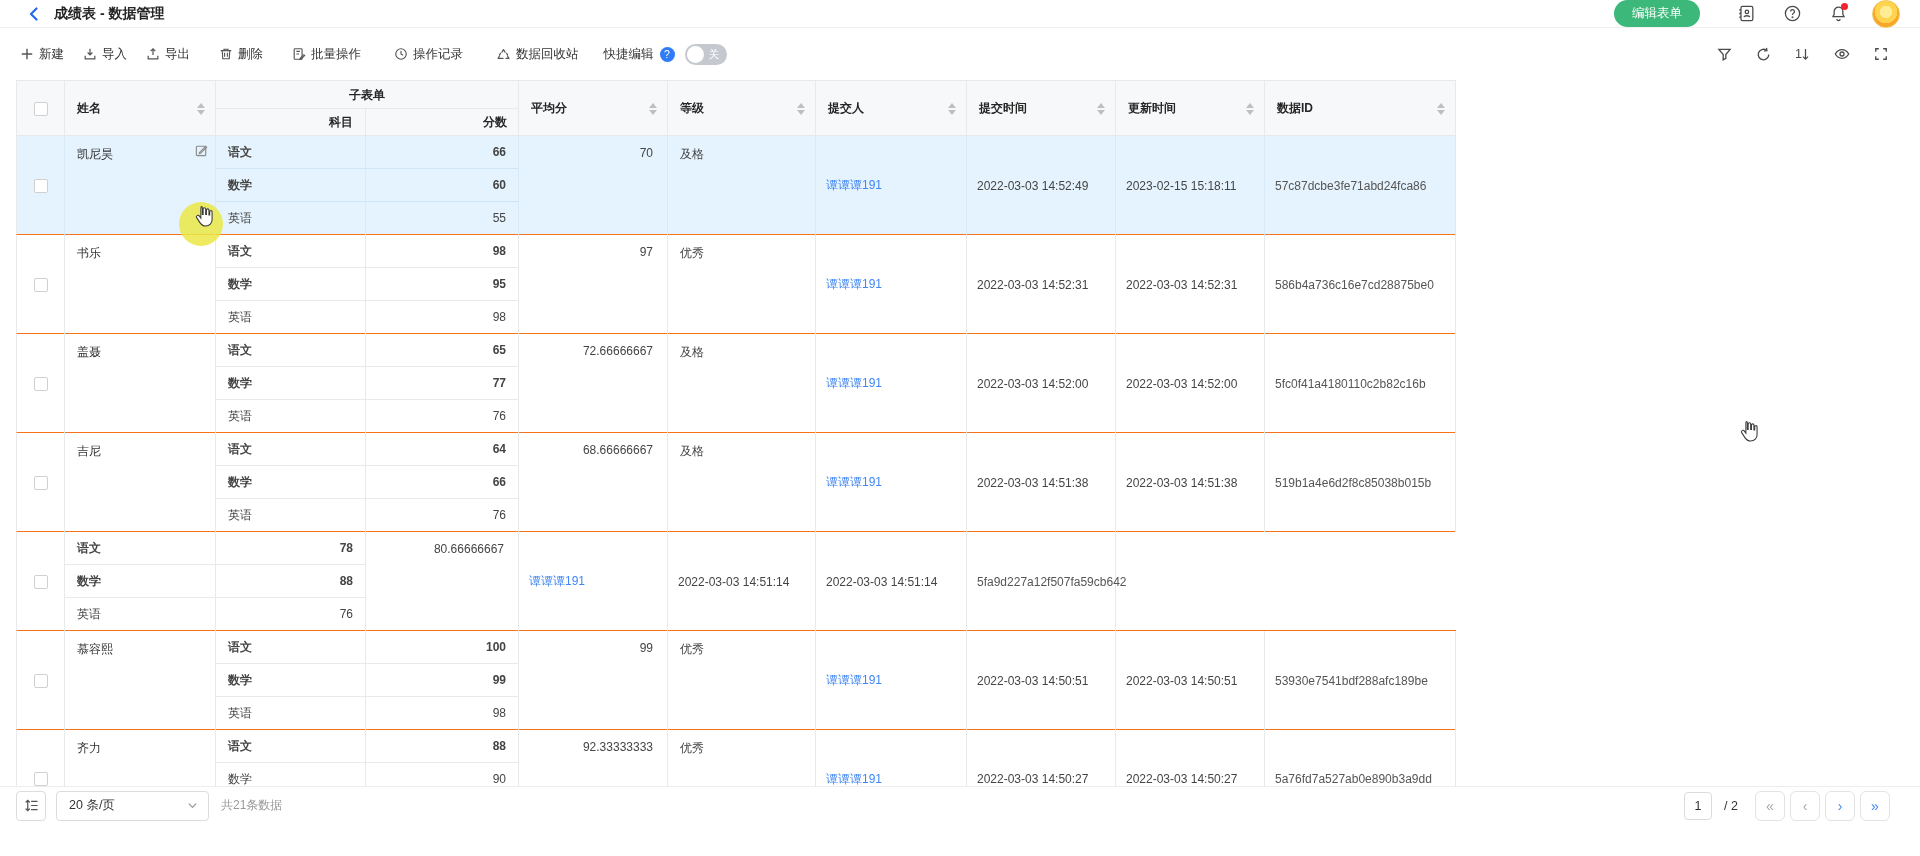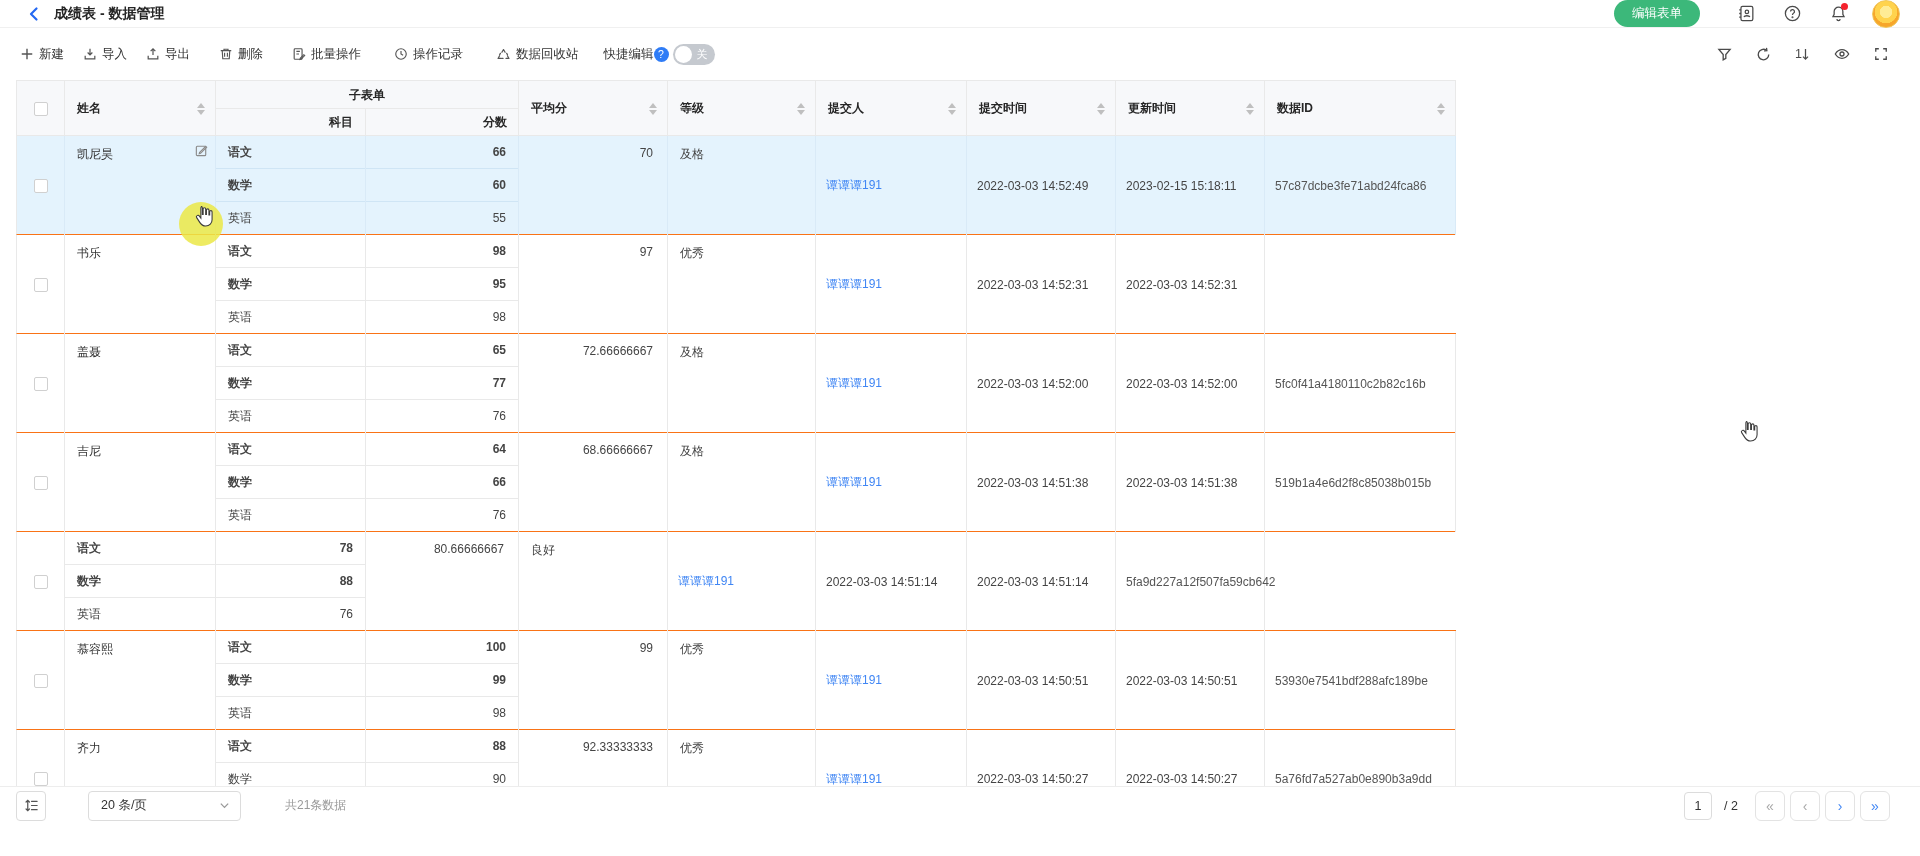--- a/index.html
+++ b/index.html
@@ -20,21 +20,21 @@
   .red-dot { position:absolute; top:-1px; right:0; width:7px; height:7px; border-radius:50%; background:#f5222d; }
   .avatar { width:28px; height:28px; border-radius:50%; margin-left:24px;
     background:radial-gradient(circle at 50% 42%, #ffec96 0 30%, #ffd34d 32% 56%, #f7a62a 58% 100%);
     border:1px solid #f0c75a; }
 
   
   .toolbar { height:52px; display:flex; align-items:center; padding:0 20px; background:#fff; }
   .tool-left { display:flex; align-items:center; gap:19px; }
   .tool-btn { display:flex; align-items:center; gap:5px; font-size:12.5px; color:#333; cursor:pointer; white-space:nowrap; }
   .tool-btn svg { color:#555; }
-  .qe-wrap { display:flex; align-items:center; }
+  .qe-wrap { display:flex; align-items:center; gap:6px; }
   .q-circle { width:15px; height:15px; border-radius:50%; background:#2f7cf6; color:#fff; font-size:10.5px;
     display:flex; align-items:center; justify-content:center; cursor:pointer; }
   .toggle { width:42px; height:21px; border-radius:11px; background:#c5c9cf; position:relative; cursor:pointer; margin-left:4px; }
   .toggle .knob { position:absolute; left:2px; top:2px; width:17px; height:17px; border-radius:50%; background:#fff; }
   .toggle .t-label { position:absolute; right:7px; top:0; line-height:21px; font-size:11px; color:#fff; }
   .tool-right { margin-left:auto; display:flex; align-items:center; gap:24px; padding-right:12px; color:#4a4a4a; }
   .tool-right .ricon { cursor:pointer; display:flex; align-items:center; justify-content:center; }
   .sort-order { font-size:12.5px; color:#4a4a4a; letter-spacing:-1px; }
 
   
@@ -71,21 +71,21 @@
   .trow.hl .subcell.b { border-bottom-color:#cfe5f5; }
   .subcell.num { text-align:right; }
   .c-avg { text-align:right; padding:10px 14px 0 0; }
   .c-grade { padding:10px 12px 0; }
   .c-mid { display:flex; align-items:center; padding:0 10px; }
   .link { color:#4086f4; text-decoration:none; cursor:pointer; }
   .c-id { color:#555; }
 
   
   .bottombar { height:38px; border-top:1px solid #ededed; background:#fff; display:flex;
-    align-items:center; padding:0 30px 0 16px;gap:32px; }
+    align-items:center; padding:0 30px 0 16px; }
   .density-btn { width:30px; height:30px; border:1px solid #dcdcdc; border-radius:4px; background:#fff;
     display:flex; align-items:center; justify-content:center; color:#555; cursor:pointer; }
   .page-size { width:153px; height:30px; border:1px solid #dcdcdc; border-radius:4px; margin-left:10px;
     display:flex; align-items:center; justify-content:space-between; padding:0 10px 0 12px;
     font-size:12.5px; color:#333; cursor:pointer; background:#fff; }
   .page-size .chev { color:#999; }
   .total-text { margin-left:12px; font-size:12px; color:#9a9a9a; }
   .pager { margin-left:auto; display:flex; align-items:center; gap:5px; }
   .page-input { width:28px; height:28px; border:1px solid #dcdcdc; border-radius:4px; text-align:center;
     font-size:12.5px; color:#333; line-height:26px; background:#fff; }
@@ -343,20 +343,21 @@
           <div class="subcell num b">95</div>
           <div class="subcell num">98</div>
         </div>
     <div class="cell c-avg">97</div>
     <div class="cell c-grade">优秀</div>
     <div class="cell c-mid">
       <a class="link">谭谭谭191</a>
     </div>
     <div class="cell c-mid">2022-03-03 14:52:31</div>
     <div class="cell c-mid">2022-03-03 14:52:31</div>
+    <div class="cell c-mid c-id">586b4a736c16e7cd28875be0</div>
       </div>
       <div class="trow grid">
     <div class="cell c-check">
       <span class="checkbox"></span>
     </div>
     <div class="cell c-name">
       <span>盖聂</span>
     </div>
     <div class="cell c-subgrid">
           <div class="subcell b">语文</div>
@@ -411,21 +412,20 @@
           <div class="subcell b">语文</div>
           <div class="subcell b">数学</div>
           <div class="subcell">英语</div>
         </div>
     <div class="cell c-subgrid">
           <div class="subcell num b">78</div>
           <div class="subcell num b">88</div>
           <div class="subcell num">76</div>
         </div>
     <div class="cell c-avg">80.66666667</div>
-    <div class="cell c-grade">良好</div>
     <div class="cell c-mid">
       <a class="link">谭谭谭191</a>
     </div>
     <div class="cell c-mid">2022-03-03 14:51:14</div>
     <div class="cell c-mid">2022-03-03 14:51:14</div>
     <div class="cell c-mid c-id">5fa9d227a12f507fa59cb642</div>
       </div>
       <div class="trow grid">
     <div class="cell c-check">
       <span class="checkbox"></span>

